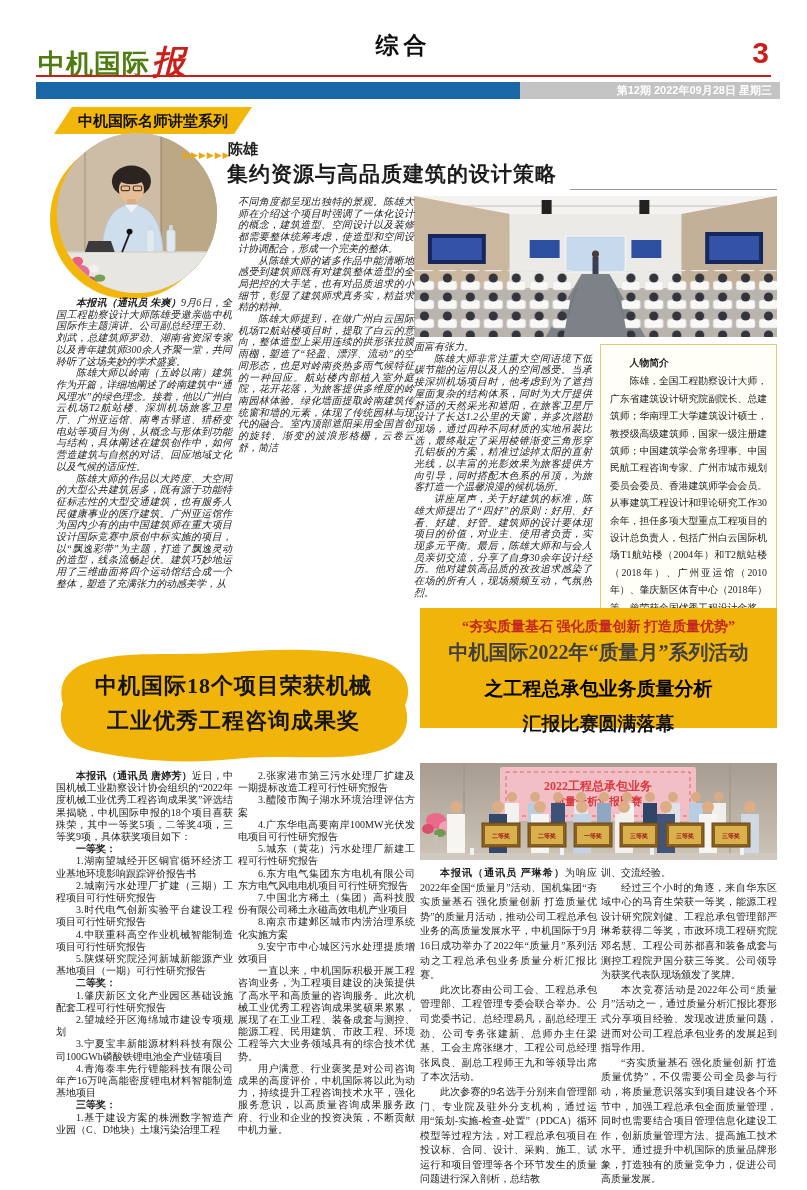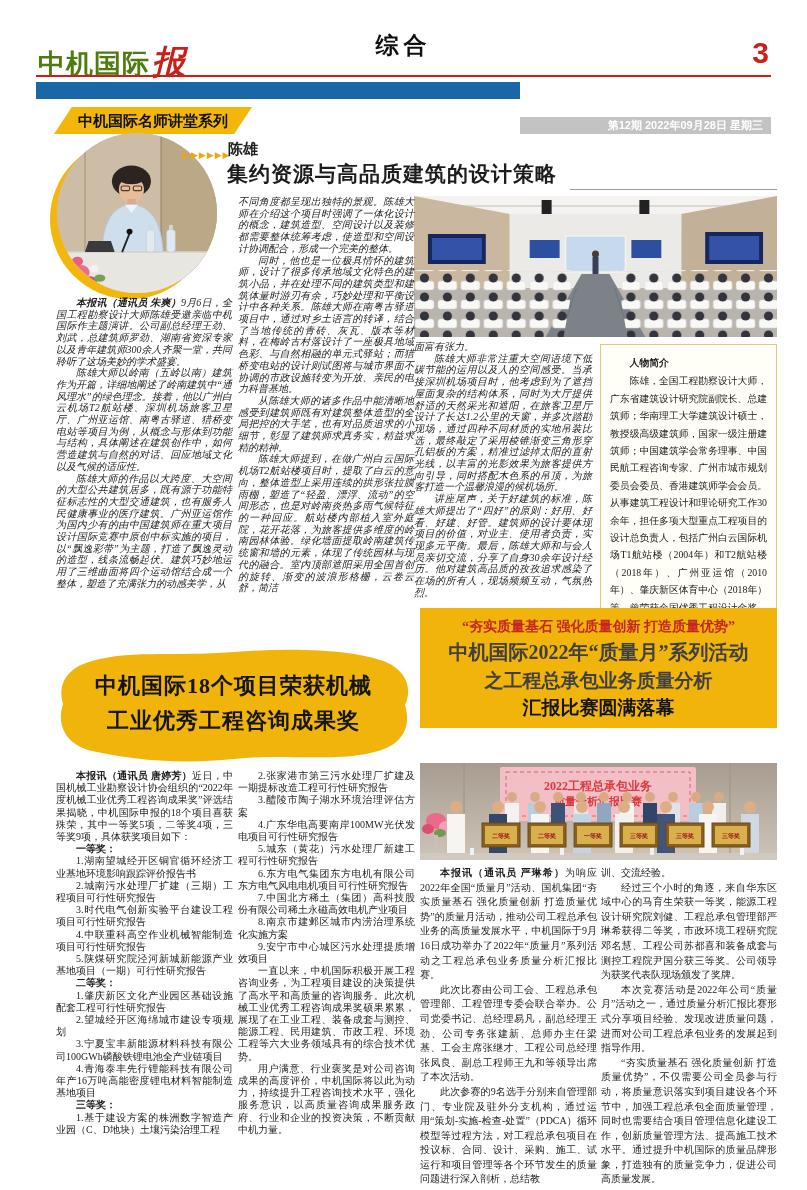--- a/index.html
+++ b/index.html
@@ -7,22 +7,22 @@
         font-family:"Liberation Serif",serif;color:#1c1c1c;}
   
   .masthead{position:absolute;left:38px;top:40px;white-space:nowrap;}
   .mast-cn{font-family:"Liberation Sans",sans-serif;font-weight:900;font-size:27px;color:#4d7c0f;letter-spacing:1px;}
   .mast-bao{font-family:"DejaVu Serif",serif;font-style:italic;font-weight:700;font-size:33px;color:#c9201a;margin-left:2px;}
   .section-title{position:absolute;top:30px;left:0;right:0;text-align:center;
         font-family:"Liberation Sans",sans-serif;font-weight:700;font-size:23px;letter-spacing:5px;color:#0f0f0f;}
   .page-num{position:absolute;top:36px;right:38px;color:#c9201a;font:700 30px "Liberation Sans",sans-serif;}
   .red-rule{position:absolute;left:36px;right:36px;top:75px;height:2px;background:#c9201a;}
   .bar-blue{position:absolute;left:36px;top:82px;width:484px;height:17px;background:#1a67a8;}
-  .bar-gray{position:absolute;left:520px;right:36px;top:82px;height:17px;background:#c3c3c3;
-        color:#fff;font:700 11px/17px "Liberation Sans",sans-serif;text-align:right;padding-right:8px;box-sizing:border-box;margin-top:35px;}
+  .bar-gray{position:absolute;left:520px;right:27px;top:82px;height:17px;background:#c3c3c3;
+        color:#fff;font:700 11px/17px "Liberation Sans",sans-serif;text-align:right;padding-right:8px;box-sizing:border-box;}
   
   .series-banner{position:absolute;left:54px;top:107px;width:198px;height:27px;background:#f3b70c;
         clip-path:polygon(0 100%,9% 0,100% 0,91% 100%);
         text-align:center;font:700 15px/27px "Liberation Sans",sans-serif;color:#111;}
   .speaker-ring{position:absolute;left:50px;top:139px;width:160px;height:160px;border-radius:50%;background:#f3b70c;}
   .speaker-photo{position:absolute;left:57px;top:133px;width:160px;height:160px;border-radius:50%;overflow:hidden;background:#cdbda7;}
   .arrows{position:absolute;left:183px;top:150px;color:#f2a40b;font-size:9px;letter-spacing:1px;font-family:"DejaVu Sans",sans-serif;}
   .a1-author{position:absolute;left:228px;top:140px;font:700 15px/18px "Liberation Serif",serif;}
   .a1-title{position:absolute;left:227px;top:160px;font:700 21px/28px "Liberation Serif",serif;letter-spacing:1px;white-space:nowrap;}
   .a1-underline{position:absolute;left:570px;right:30px;top:189px;height:1px;background:#9a9a9a;}
@@ -45,21 +45,21 @@
   .a2-title{position:absolute;left:0;right:0;top:23px;text-align:center;
         font:700 22px/35px "Liberation Serif",serif;letter-spacing:1px;color:#151515;}
   .a2c{line-height:12.2px;}
   #a2c1{left:56px;top:770px;width:177px;}
   #a2c2{left:238px;top:770px;width:177px;}
   .award-head{font-weight:700;}
   
   .a3-block{position:absolute;left:420px;top:608px;width:357px;height:120px;background:#f0b40b;text-align:center;}
   .a3-slogan{margin:9px 0 0 0;color:#c3271f;font:700 14px/19px "Liberation Serif",serif;text-indent:0;}
   .a3-t1{margin:2px 0 0 0;font:700 20px/29px "Liberation Serif",serif;text-indent:0;color:#404040;}
-  .a3-t2{margin:0;font:700 19px/27px "Liberation Serif",serif;text-indent:0;color:#404040;}
+  .a3-t2{margin:8px;font:700 19px/27px "Liberation Serif",serif;text-indent:0;color:#000000;}
   .a3-t3{margin:0;font:700 19px/27px "Liberation Serif",serif;text-indent:0;color:#141414;}
   .photo-award{position:absolute;left:420px;top:763px;width:357px;height:97px;}
   .a3c{line-height:14.6px;}
   #a3c1{left:420px;top:866px;width:177px;}
   #a3c2{left:601px;top:866px;width:176px;}
 </style>
 </head>
 <body>
 
 <div class="page">
@@ -151,21 +151,20 @@
     </svg>
   </div>
 
   <div class="col a1c" id="a1c1">
     <p><span class="lead">本报讯（通讯员 朱爽）</span><span>9月6日，全国工程勘察设计大师陈雄受邀亲临中机国际作主题演讲。公司副总经理王劲、刘武，总建筑师罗劲、湖南省资深专家以及青年建筑师300余人齐聚一堂，共同聆听了这场美妙的学术盛宴。</span></p>
     <p>陈雄大师以岭南（五岭以南）建筑作为开篇，详细地阐述了岭南建筑中“通风理水”的绿色理念。接着，他以广州白云机场T2航站楼、深圳机场旅客卫星厅、广州亚运馆、南粤古驿道、猎桥变电站等项目为例，从概念与形体到功能与结构，具体阐述在建筑创作中，如何营造建筑与自然的对话、回应地域文化以及气候的适应性。</p>
     <p>陈雄大师的作品以大跨度、大空间的大型公共建筑居多，既有源于功能特征标志性的大型交通建筑，也有服务人民健康事业的医疗建筑。广州亚运馆作为国内少有的由中国建筑师在重大项目设计国际竞赛中原创中标实施的项目，以“飘逸彩带”为主题，打造了飘逸灵动的造型，线条流畅起伏。建筑巧妙地运用了三维曲面将四个运动馆结合成一个整体，塑造了充满张力的动感美学，从</p>
   </div>
   <div class="col a1c" id="a1c2">
     <p class="flush">不同角度都呈现出独特的景观。陈雄大师在介绍这个项目时强调了一体化设计的概念，建筑造型、空间设计以及装修都需要整体统筹考虑，使造型和空间设计协调配合，形成一个完美的整体。</p>
-    <p>同时，他也是一位极具情怀的建筑师，设计了很多传承地域文化特色的建筑小品，并在处理不同的建筑类型和建筑体量时游刃有余，巧妙处理和平衡设计中各种关系。陈雄大师在南粤古驿道项目中，通过对乡土语言的转译，结合了当地传统的青砖、灰瓦、版本等材料，在梅岭古村落设计了一座极具地域色彩、与自然相融的单元式驿站；而猎桥变电站的设计则试图将与城市界面不协调的市政设施转变为开放、亲民的电力科普基地。</p>
     <p>从陈雄大师的诸多作品中能清晰地感受到建筑师既有对建筑整体造型的全局把控的大手笔，也有对品质追求的小细节，彰显了建筑师求真务实，精益求精的精神。</p>
     <p>陈雄大师提到，在做广州白云国际机场T2航站楼项目时，提取了白云的意向，整体造型上采用连续的拱形张拉膜雨棚，塑造了“轻盈、漂浮、流动”的空间形态，也是对岭南炎热多雨气候特征的一种回应。航站楼内部植入室外庭院，花开花落，为旅客提供多维度的岭南园林体验。绿化墙面提取岭南建筑传统窗和墙的元素，体现了传统园林与现代的融合。室内顶部遮阳采用全国首创的旋转、渐变的波浪形格栅，云卷云舒，简洁</p>
   </div>
   <div class="col a1c" id="a1c3">
     <p class="flush">面富有张力。</p>
     <p>陈雄大师非常注重大空间语境下低碳节能的运用以及人的空间感受。当承接深圳机场项目时，他考虑到为了遮挡屋面复杂的结构体系，同时为大厅提供舒适的天然采光和遮阳，在旅客卫星厅设计了长达1.2公里的天窗，并多次踏勘现场，通过四种不同材质的实地吊装比选，最终敲定了采用棱锥渐变三角形穿孔铝板的方案，精准过滤掉太阳的直射光线，以丰富的光影效果为旅客提供方向引导，同时搭配木色系的吊顶，为旅客打造一个温馨浪漫的候机场所。</p>
     <p>讲座尾声，关于好建筑的标准，陈雄大师提出了“四好”的原则：好用、好看、好建、好管。建筑师的设计要体现项目的价值，对业主、使用者负责，实现多元平衡。最后，陈雄大师和与会人员亲切交流，分享了自身30余年设计经历。他对建筑高品质的孜孜追求感染了在场的所有人，现场频频互动，气氛热烈。</p>
   </div>
 
   <div class="profile-box">

